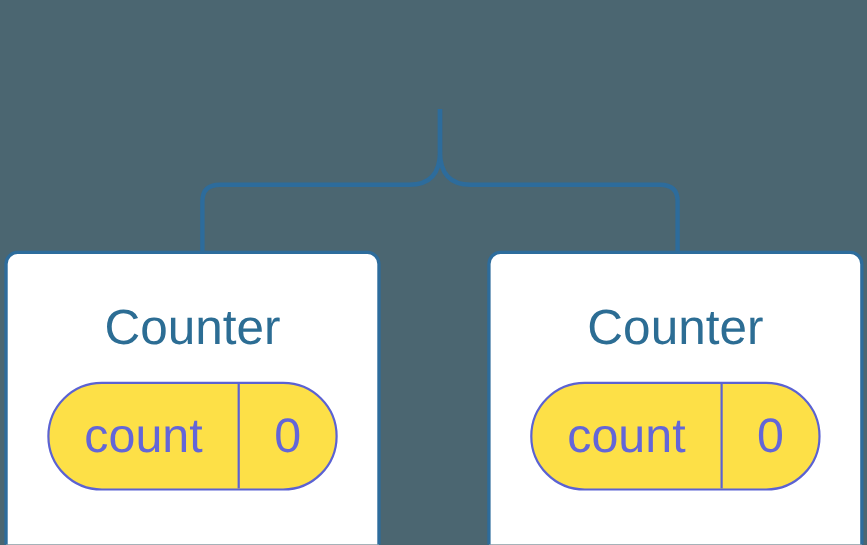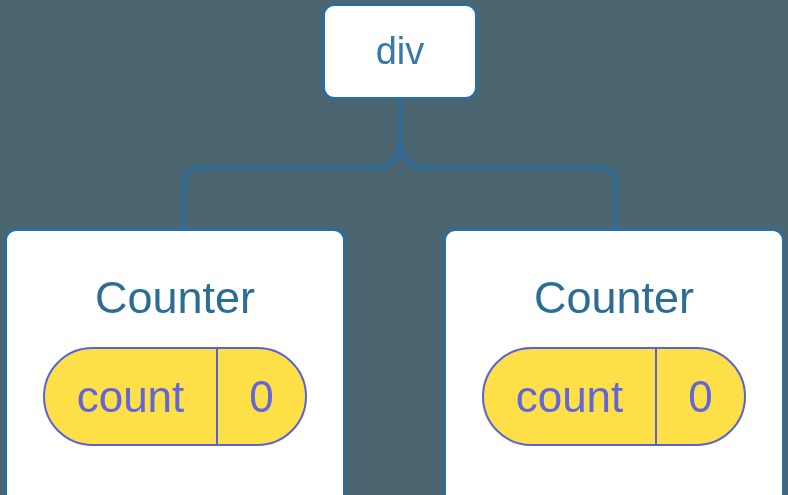--- a/index.html
+++ b/index.html
@@ -98,23 +98,20 @@
 </head>
 <body>
 
 <div class="canvas">
 
   <svg class="connector" width="788" height="495" viewBox="0 0 788 495" aria-hidden="true">
     <path d="M 400 99 L 400 138 Q 400 168 372 168 L 200 168 Q 184 168 184 183 L 184 230" fill="none" stroke="#2d6c9c" stroke-width="4"></path>
     <path d="M 400 99 L 400 138 Q 400 168 428 168 L 600 168 Q 616 168 616 183 L 616 230" fill="none" stroke="#2d6c9c" stroke-width="4"></path>
   </svg>
 
-  <div class="root-node">
-    <span>div</span>
-  </div>
 
   <div class="card left">
     <div class="card-title">Counter</div>
     <div class="pill">
       <div class="pill-key">count</div>
       <div class="pill-value">0</div>
     </div>
   </div>
 
   <div class="card right">

